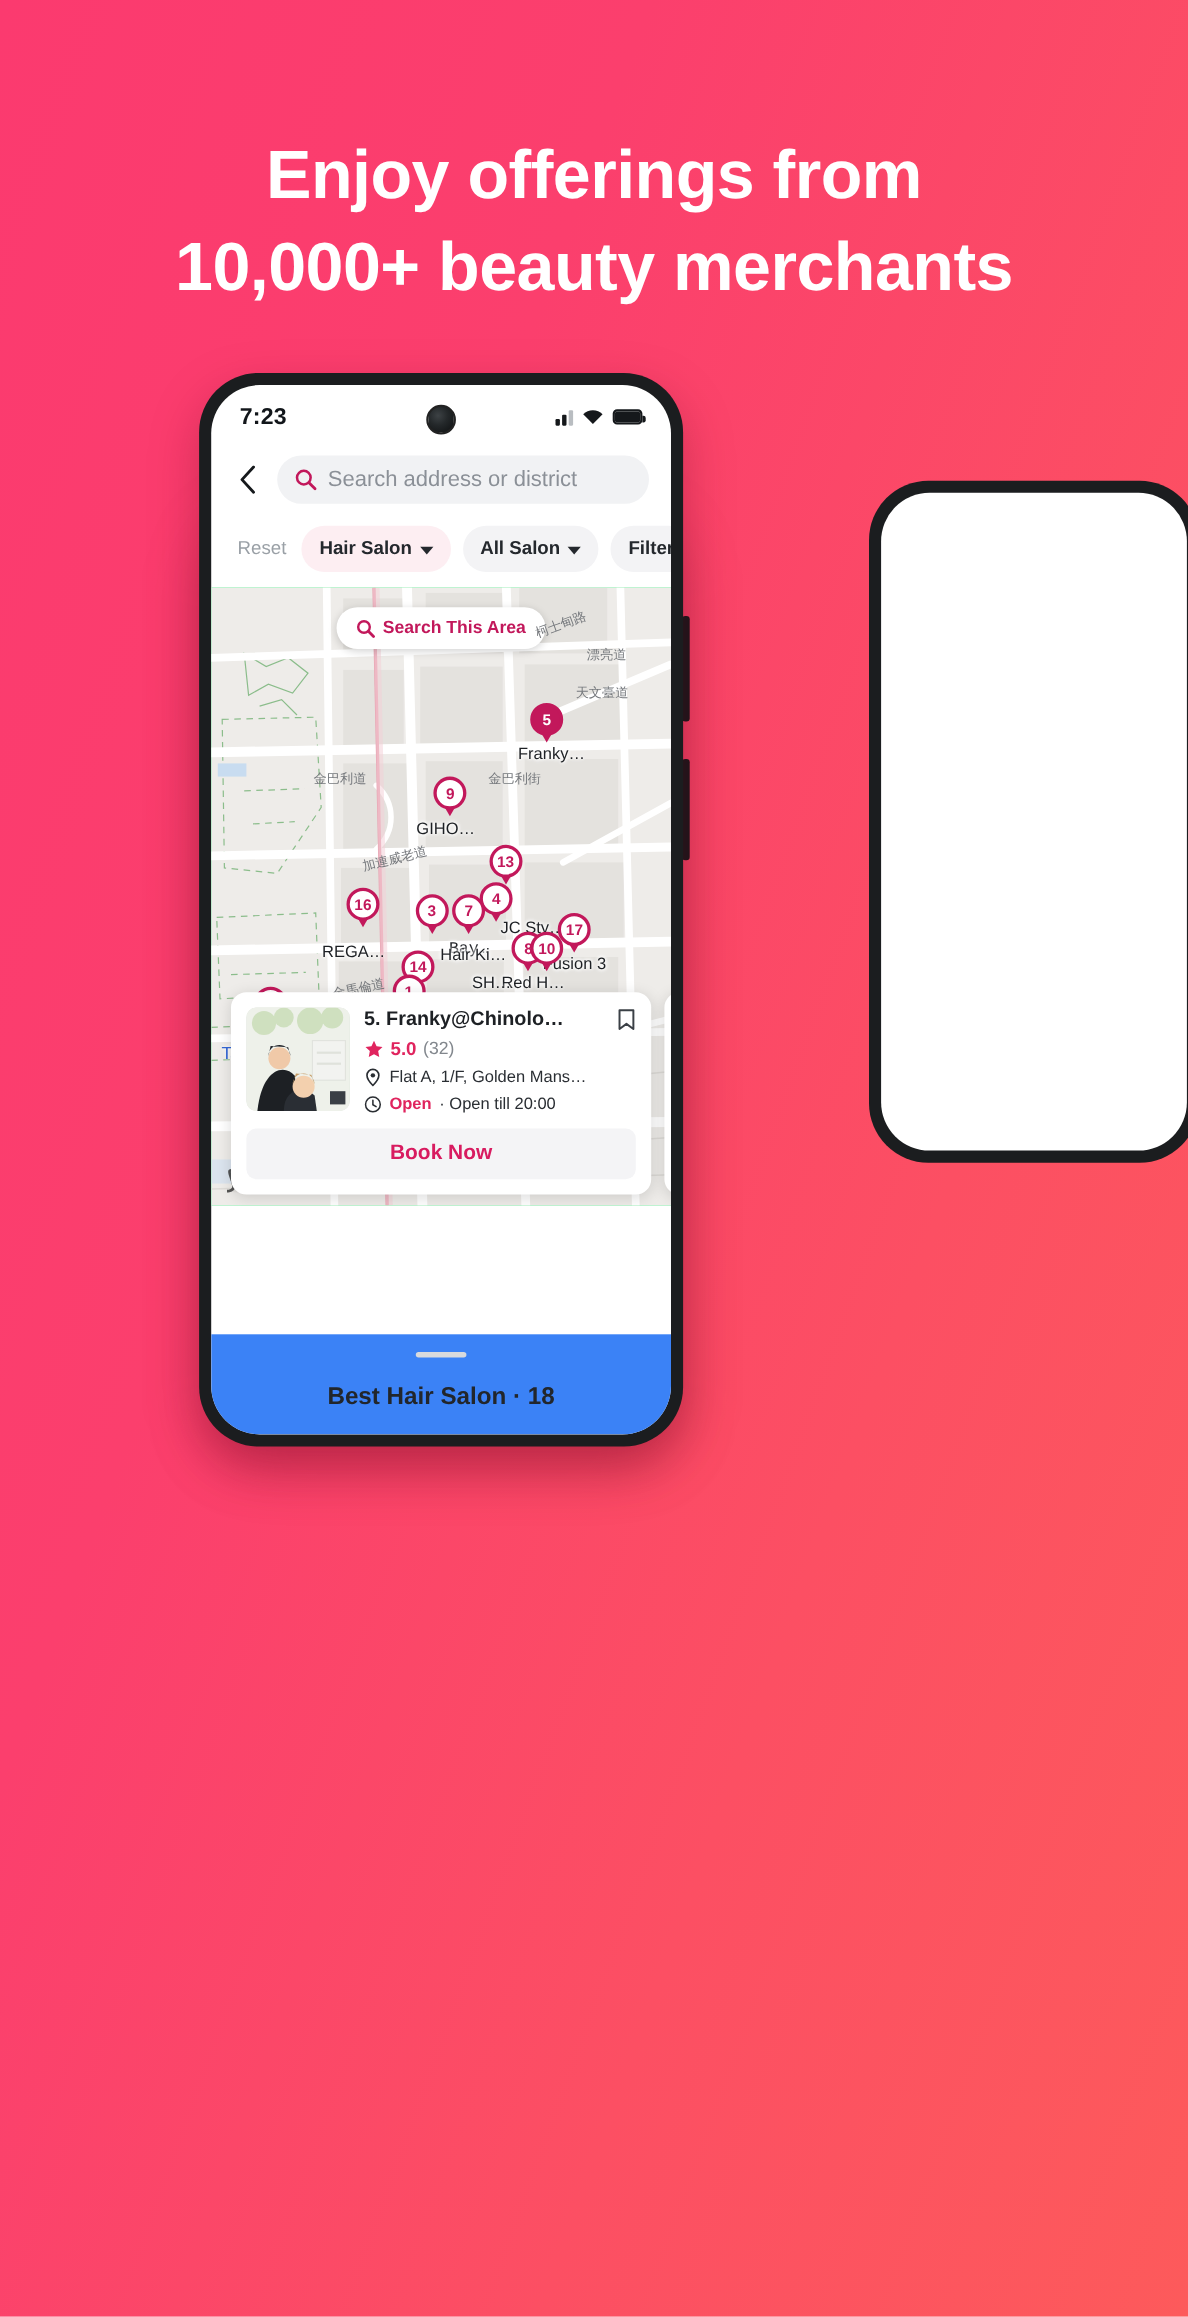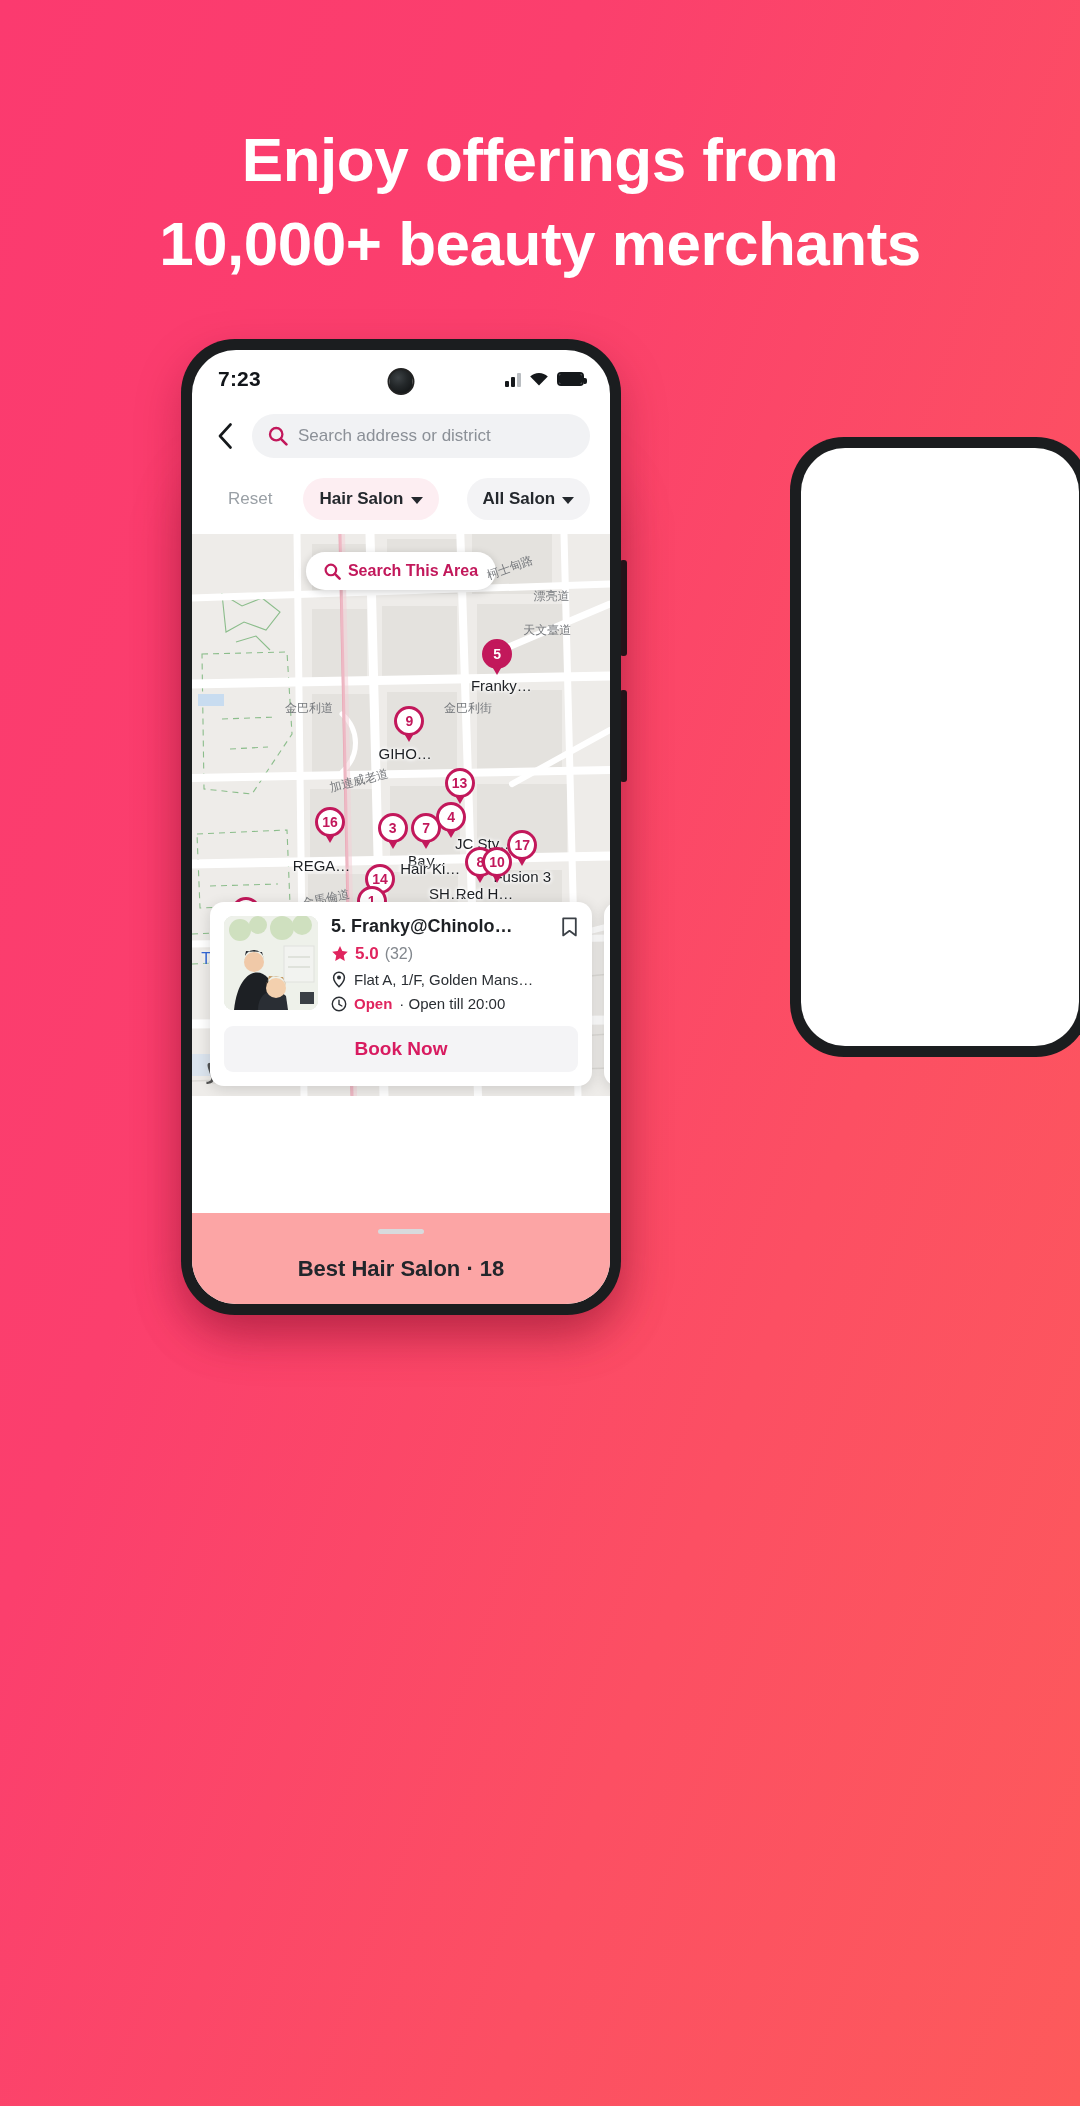--- a/index.html
+++ b/index.html
@@ -126,30 +126,29 @@
   }
   .search-field {
     flex: 1;
     height: 44px;
     background: #f1f2f4;
     border-radius: 24px;
     display: flex; align-items: center;
     padding: 0 16px; gap: 10px;
   }
   .search-field .ph {
-    font-size: 17px; color: #8b9097; font-weight: 400;
+    font-size: 20px; color: #8b9097; font-weight: 400;
     white-space: nowrap; overflow: hidden;
   }
 
   
   .chiprow {
-    display: flex; align-items: center; gap: 28px;
-    padding: 6px 0 14px 11px;
+    display: flex; align-items: center; gap: 11px;
+    padding: 6px 0 14px 24px;
     white-space: nowrap;
-    margin-left: 25px;
   }
   .reset-btn {
     font-size: 17px; color: #9aa0a6; flex: none; padding-right: 3px;
   }
   .chip {
     flex: none;
     height: 42px;
     border-radius: 21px;
     background: #f3f3f5;
     display: inline-flex; align-items: center; gap: 7px;
@@ -306,21 +305,21 @@
     margin-top: 14px;
     height: 46px; border-radius: 9px;
     background: #f4f4f6;
     display:flex; align-items:center; justify-content:center;
     color: #d81b60; font-size: 19px; font-weight: 700;
   }
 
   
   .sheet {
     position: absolute; left:0; right:0; bottom:0;
-    background: #fca5a5;
+    background: #3b82f6;
     padding: 16px 0 22px;
     text-align: center;
   }
   .grabber {
     width: 46px; height: 5px; border-radius: 3px;
     background: #d8dadd; margin: 0 auto 22px;
   }
   .sheet-title {
     font-size: 22px; font-weight: 700; color: #22262b;
   }

